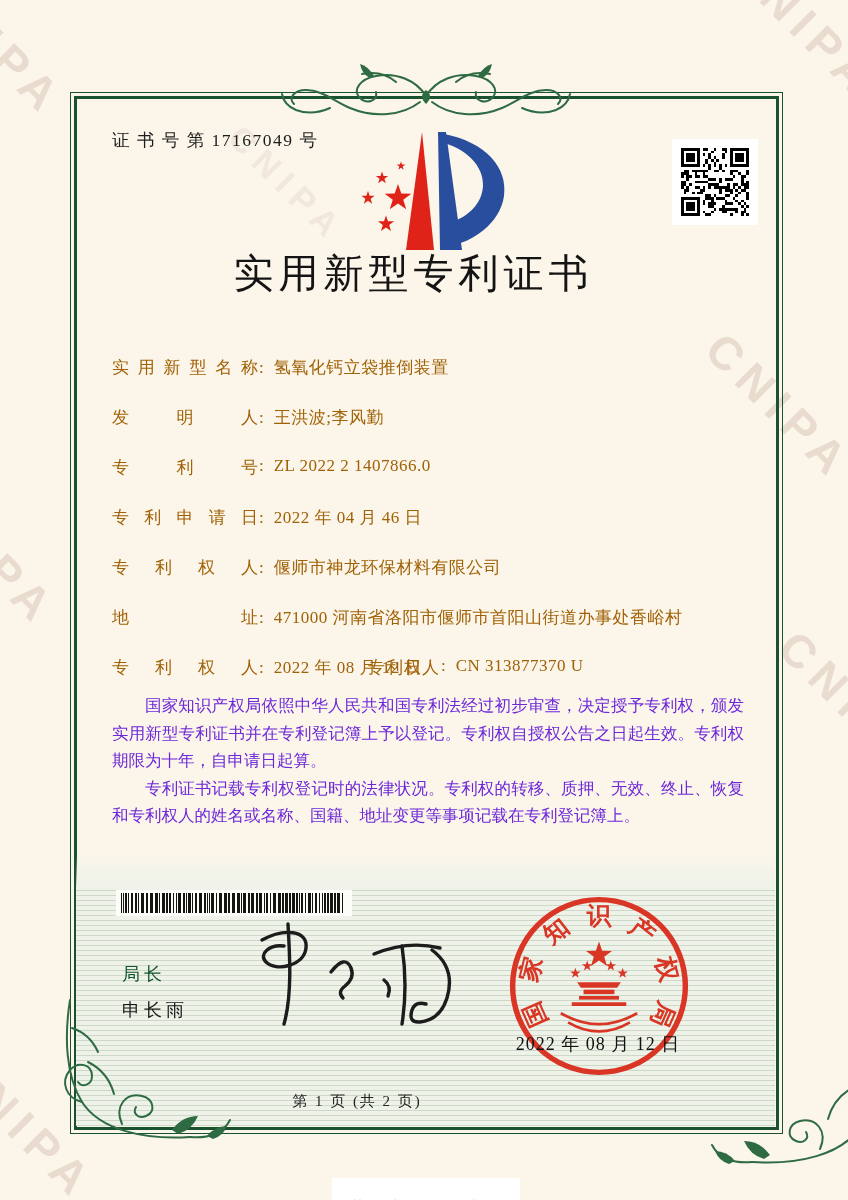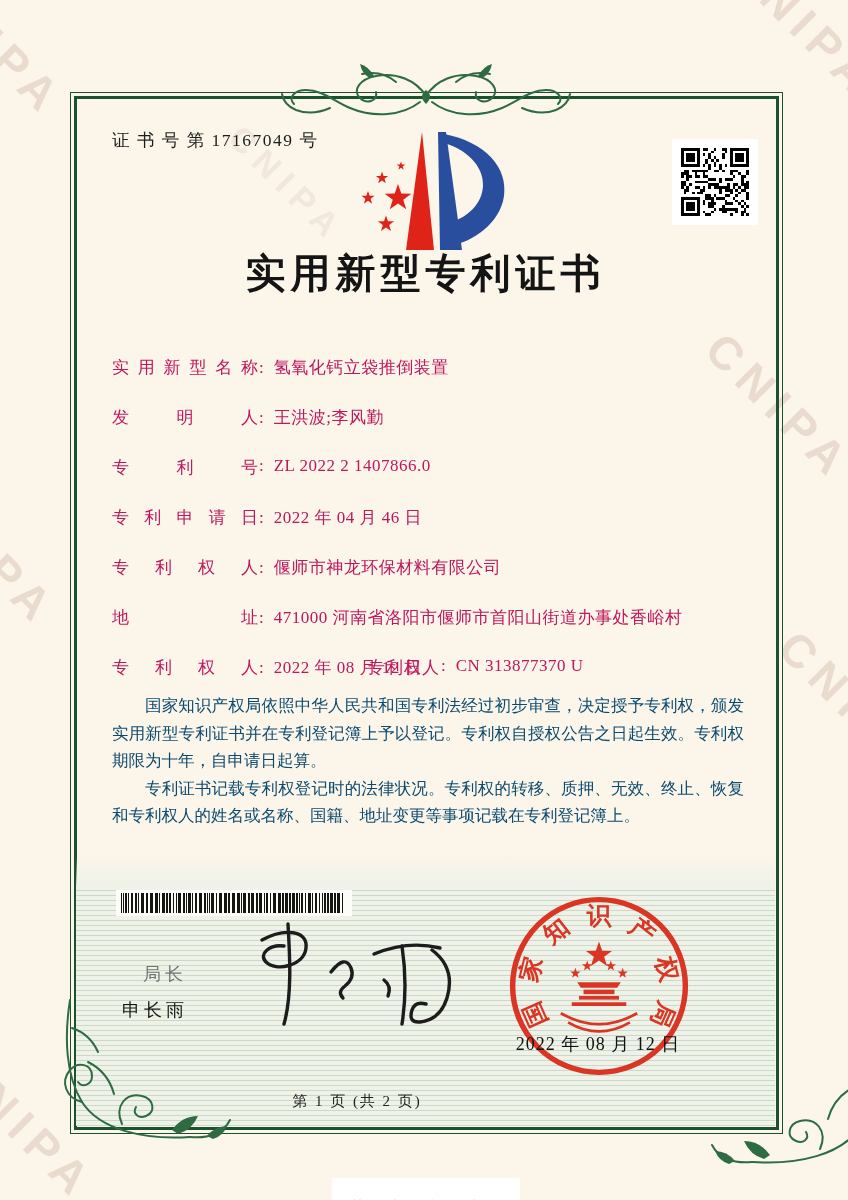--- a/index.html
+++ b/index.html
@@ -29,35 +29,35 @@
              background:linear-gradient(180deg,rgba(238,242,233,0) 0%,#eef2e9 100%);}
   .wave{position:absolute;left:76px;top:888px;width:699px;height:238px;z-index:2;
         background-color:#eef2e9;
         background-image:repeating-linear-gradient(0deg,rgba(163,186,158,.45) 0 1px,rgba(163,186,158,0) 1px 5px);}
   
   .content{position:absolute;inset:0;z-index:6;}
   .cert-no{position:absolute;left:112px;top:128px;font-size:17.5px;letter-spacing:1.5px;color:#1d1d1d;}
   .logo{position:absolute;left:338px;top:126px;}
   .qr-box{position:absolute;left:672px;top:139px;width:86px;height:86px;background:#ffffff;}
   .qr-box svg{position:absolute;left:9px;top:9px;}
-  .title{position:absolute;left:70px;width:711px;top:246px;text-align:center;
-         font-size:40px;font-weight:bold;letter-spacing:5px;color:#141414;}
+  .title{position:absolute;left:58px;width:711px;top:246px;text-align:center;
+         font-size:40px;font-weight:normal;letter-spacing:5px;color:#141414;}
   .fields{position:absolute;left:112px;top:356px;width:640px;}
-  .field-row{position:relative;height:22px;margin-bottom:28px;font-size:17px;color:#be185d;white-space:nowrap;}
+  .field-row{position:relative;height:22px;margin-bottom:28px;font-size:17px;color:#a16207;white-space:nowrap;}
   .flabel{display:inline-block;width:146px;text-align:justify;text-align-last:justify;vertical-align:top;}
   .fcolon{display:inline-block;margin:0 10px 0 1px;}
   .fvalue{letter-spacing:.5px;}
   .pair2{position:absolute;left:256px;top:0;}
   .pair2 .flabel{width:auto;text-align-last:auto;letter-spacing:1px;}
   .paras{position:absolute;left:112px;top:692px;width:632px;font-size:16.5px;line-height:27.5px;
-         text-align:justify;color:#0c4a6e;}
+         text-align:justify;color:#6d28d9;}
   .paras p{margin:0;text-indent:2em;}
   .barcode{position:absolute;left:116px;top:890px;background:#fcfcf8;padding:3px 5px;line-height:0;}
   .barcode svg rect{fill:#15150f;}
-  .signer-title{position:absolute;left:122px;top:962px;font-size:18px;letter-spacing:4px;color:#737373;margin-left:21px;}
+  .signer-title{position:absolute;left:122px;top:962px;font-size:18px;letter-spacing:4px;color:#14532d;}
   .signer-name{position:absolute;left:122px;top:998px;font-size:18px;letter-spacing:4px;color:#161616;}
   .sig{position:absolute;left:234px;top:918px;}
   .seal{position:absolute;left:499px;top:886px;opacity:.95;}
   .seal text{font-family:"Liberation Serif","DejaVu Serif",serif;font-size:27px;font-weight:bold;fill:#d92c1b;}
   .seal-date{position:absolute;left:500px;top:1032px;width:196px;text-align:center;
              font-size:18px;letter-spacing:1px;color:#111;}
   .page-ind{position:absolute;left:70px;width:574px;top:1092px;text-align:center;font-size:15px;
             letter-spacing:2px;color:#222;}
   .note-wrap{position:absolute;left:70px;width:711px;top:1146px;text-align:center;}
   .note{display:inline-block;background:#ffffff;padding:20px 18px;font-size:16px;letter-spacing:3px;color:#1c1c1c;margin-top:32px;}

